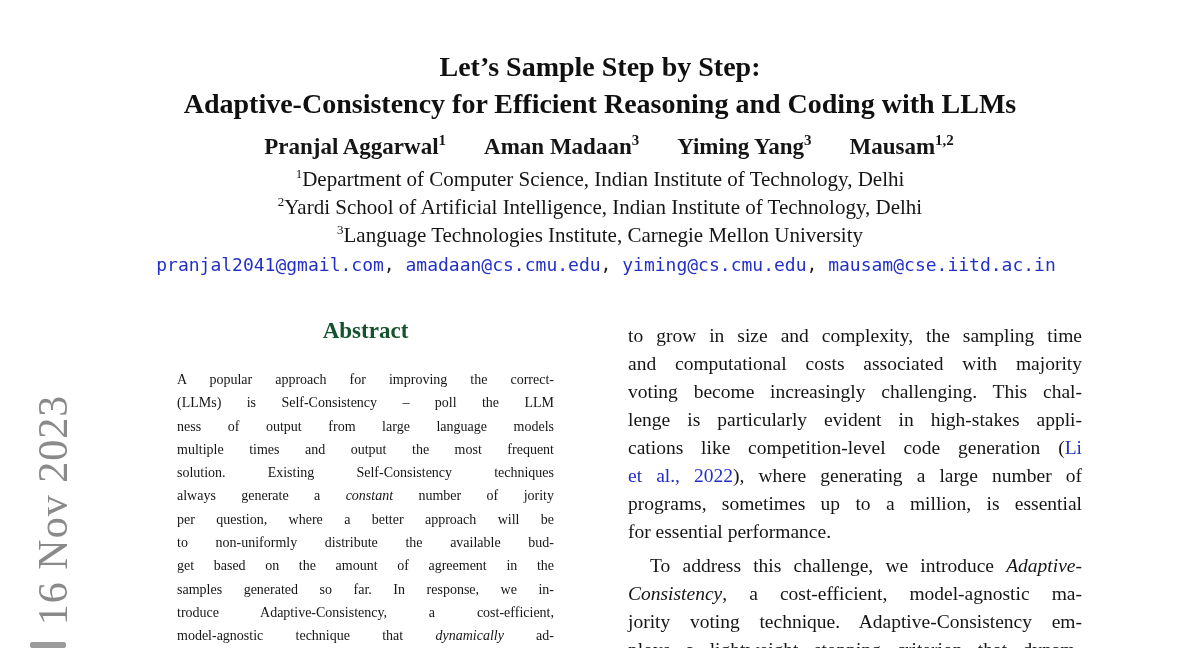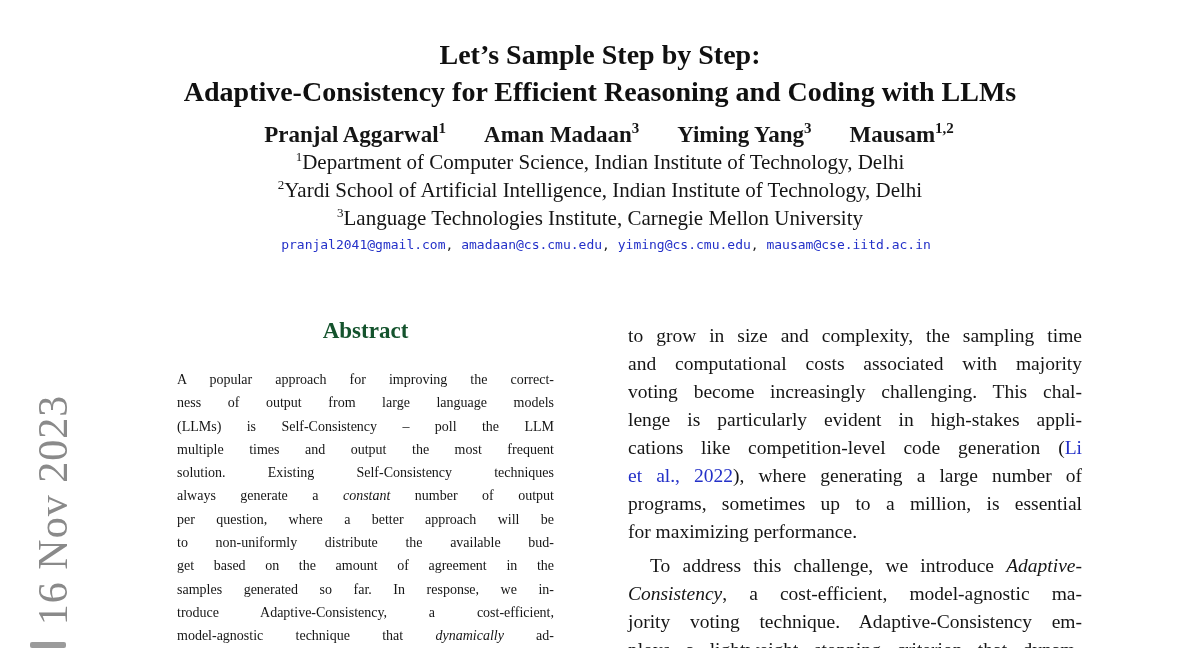--- a/index.html
+++ b/index.html
@@ -12,29 +12,29 @@
     position:absolute; top:510px; left:53px;
     transform:translate(-50%,-50%) rotate(-90deg);
     font-size:42px; letter-spacing:1px; white-space:nowrap;
     color:var(--stamp-gray,#8a8a8a);
   }
   .stamp-fragment{
     position:absolute; left:30px; top:642px; width:36px; height:6px;
     background:var(--stamp-gray,#8a8a8a); border-radius:2px; opacity:.85;
   }
   
-  .header{position:absolute; top:36px; left:0; width:1200px; text-align:center;}
+  .header{position:absolute; top:48px; left:0; width:1200px; text-align:center;}
   .title{margin:0; font-size:28px; font-weight:bold; line-height:37px; color:#101010;}
   .title .tl{display:block;}
   .authors{margin-top:12px; font-size:23px; font-weight:bold;margin-left:18px;}
   .author{margin:0 19px; white-space:nowrap;}
   .authors sup{font-size:15px; line-height:0;}
-  .affils{font-size:21px; line-height:28px;}
+  .affils{margin-top:5px; font-size:21px; line-height:28px;}
   .affils sup{font-size:13px; line-height:0;}
-  .emails{margin-top:5px; font-family:"DejaVu Sans Mono", monospace; font-size:13px;padding-left:12px;}
+  .emails{margin-top:5px; font-family:"DejaVu Sans Mono", monospace; font-size:18px;padding-left:12px;}
   .email{color:var(--link-blue,#2323c9);}
   .email-sep{color:#222;}
   
   .abs-heading{
     position:absolute; left:177px; top:318px; width:377px; margin:0;
     text-align:center; font-size:23px; font-weight:bold; color:#14532d;
   }
   .abs-body{position:absolute; left:177px; top:368px; width:377px; font-size:14px;}
   .abs-body .tline{height:23.3px; line-height:23.3px;}
   
@@ -67,44 +67,44 @@
         <div class="affil-line"><sup>2</sup>Yardi School of Artificial Intelligence, Indian Institute of Technology, Delhi</div>
         <div class="affil-line"><sup>3</sup>Language Technologies Institute, Carnegie Mellon University</div>
       </div>
     <div class="emails"><span class="email">pranjal2041@gmail.com</span><span class="email-sep">, </span><span class="email">amadaan@cs.cmu.edu</span><span class="email-sep">, </span><span class="email">yiming@cs.cmu.edu</span><span class="email-sep">, </span><span class="email">mausam@cse.iitd.ac.in</span></div>
   </header>
 
   <h2 class="abs-heading">Abstract</h2>
   <section class="abs-body">
       <div class="para">
         <div class="tline"><span>A popular approach for improving the correct-</span></div>
+        <div class="tline"><span>(LLMs) is Self-Consistency – poll the LLM</span></div>
         <div class="tline"><span>ness of output from large language models</span></div>
-        <div class="tline"><span>(LLMs) is Self-Consistency – poll the LLM</span></div>
         <div class="tline"><span>multiple times and output the most frequent</span></div>
         <div class="tline"><span>solution. Existing Self-Consistency techniques</span></div>
-        <div class="tline"><span>always generate a </span><span class="i">constant</span><span> number of output</span></div>
+        <div class="tline"><span>always generate a </span><span class="i">constant</span><span> number of jority</span></div>
         <div class="tline"><span>per question, where a better approach will be</span></div>
         <div class="tline"><span>to non-uniformly distribute the available bud-</span></div>
         <div class="tline"><span>get based on the amount of agreement in the</span></div>
         <div class="tline"><span>samples generated so far. In response, we in-</span></div>
         <div class="tline"><span>troduce Adaptive-Consistency, a cost-efficient,</span></div>
         <div class="tline"><span>model-agnostic technique that </span><span class="i">dynamically</span><span> ad-</span></div>
       </div>
     </section>
 
   <section class="rightcol">
       <div class="para">
         <div class="tline"><span>to grow in size and complexity, the sampling time</span></div>
         <div class="tline"><span>and computational costs associated with majority</span></div>
         <div class="tline"><span>voting become increasingly challenging. This chal-</span></div>
         <div class="tline"><span>lenge is particularly evident in high-stakes appli-</span></div>
         <div class="tline"><span>cations like competition-level code generation (</span><span class="c">Li</span></div>
         <div class="tline"><span class="c">et al., 2022</span><span>), where generating a large number of</span></div>
         <div class="tline"><span>programs, sometimes up to a million, is essential</span></div>
-        <div class="tline endline"><span>for maximizing performance.</span></div>
+        <div class="tline endline"><span>for essential performance.</span></div>
       </div>
       <div class="para">
         <div class="tline indent"><span>To address this challenge, we introduce </span><span class="i">Adaptive-</span></div>
         <div class="tline"><span class="i">Consistency</span><span>, a cost-efficient, model-agnostic ma-</span></div>
         <div class="tline"><span>jority voting technique. Adaptive-Consistency em-</span></div>
         <div class="tline"><span>ploys a lightweight stopping criterion that dynam-</span></div>
       </div>
     </section>
 
 </div>

